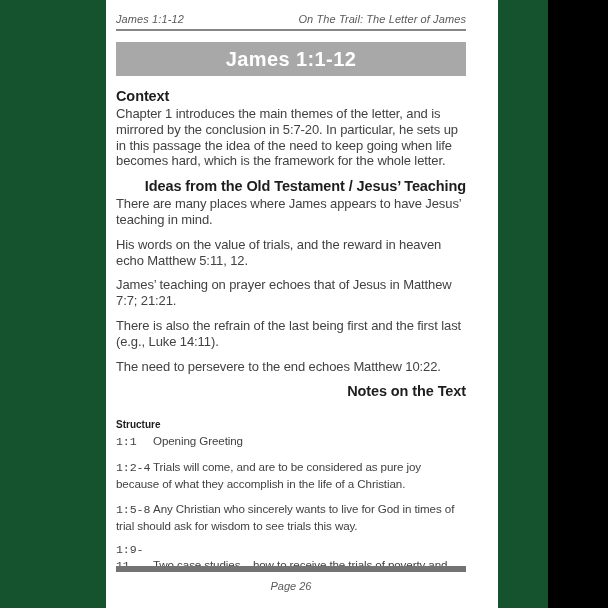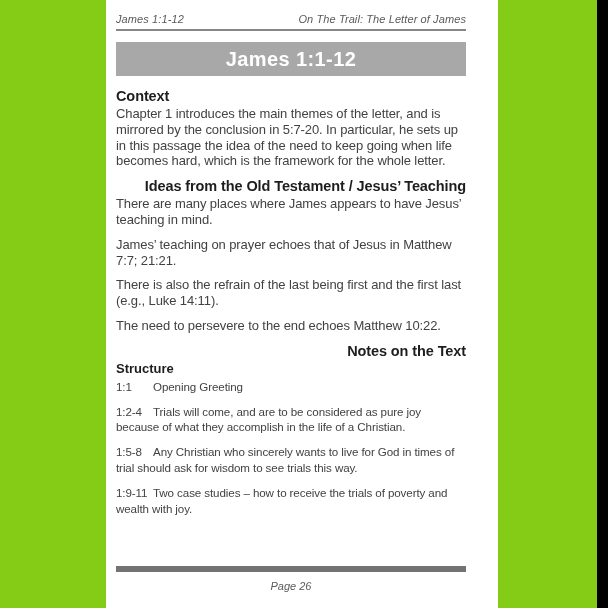--- a/index.html
+++ b/index.html
@@ -6,23 +6,23 @@
     margin: 0;
     padding: 0;
     width: 608px;
     height: 608px;
     background: #000000;
     overflow: hidden;
     font-family: "Liberation Sans", "DejaVu Sans", sans-serif;
   }
   .canvas {
     position: relative;
-    width: 597px;
+    width: 548px;
     height: 608px;
-    background: #84cc16;
+    background: #14532d;
   }
   .page {
     position: absolute;
     left: 106px;
     top: 0;
     width: 392px;
     height: 608px;
     background: #ffffff;
     box-sizing: border-box;
     padding: 0 32px 0 10px;
@@ -62,42 +62,43 @@
     font-size: 14.5px;
     font-weight: bold;
     color: #1d1d1d;
     letter-spacing: -0.1px;
   }
   .section-heading.tight {
     margin: 9px 0 2px 0;
     text-align: right;
   }
   .sub-heading {
-    margin: 2px 0 3px 0;
-    font-size: 13px;
+    margin: 20px 0 3px 0;
+    font-size: 10px;
     font-weight: bold;
     color: #1d1d1d;
   }
   .body-text {
     margin: 0 0 9px 0;
     font-size: 13px;
     line-height: 15.8px;
     color: #424242;
     letter-spacing: -0.1px;
   }
   .entry {
     margin: 0 0 9px 0;
     font-size: 11.6px;
     line-height: 15.8px;
     color: #424242;
     letter-spacing: -0.1px;
   }
   .entry .ref {
     display: inline-block;
     width: 37px;
+    font-family: Liberation Mono, monospace;
   }
   .page-footer {
     position: absolute;
     left: 10px;
     right: 32px;
     bottom: 0;
     background: #ffffff;
     border-top: 6px solid #737373;
     padding: 4px 0 14px 0;
     text-align: center;
@@ -122,20 +123,21 @@
 
     <div class="banner">
       <span class="banner-title">James 1:1-12</span>
     </div>
 
     <div class="section-heading">Context</div>
     <p class="body-text">Chapter 1 introduces the main themes of the letter, and is mirrored by the conclusion in 5:7-20. In particular, he sets up in this passage the idea of the need to keep going when life becomes hard, which is the framework for the whole letter.</p>
 
     <div class="section-heading tight">Ideas from the Old Testament / Jesus’ Teaching</div>
     <p class="body-text">There are many places where James appears to have Jesus’ teaching in mind.</p>
+    <p class="body-text">His words on the value of trials, and the reward in heaven echo Matthew 5:11, 12.</p>
     <p class="body-text">James’ teaching on prayer echoes that of Jesus in Matthew 7:7; 21:21.</p>
     <p class="body-text">There is also the refrain of the last being first and the first last (e.g., Luke 14:11).</p>
     <p class="body-text">The need to persevere to the end echoes Matthew 10:22.</p>
 
     <div class="section-heading tight">Notes on the Text</div>
     <div class="sub-heading">Structure</div>
 
     <p class="entry"><span class="ref">1:1</span><span>Opening Greeting</span></p>
     <p class="entry"><span class="ref">1:2-4</span><span>Trials will come, and are to be considered as pure joy because of what they accomplish in the life of a Christian.</span></p>
     <p class="entry"><span class="ref">1:5-8</span><span>Any Christian who sincerely wants to live for God in times of trial should ask for wisdom to see trials this way.</span></p>

